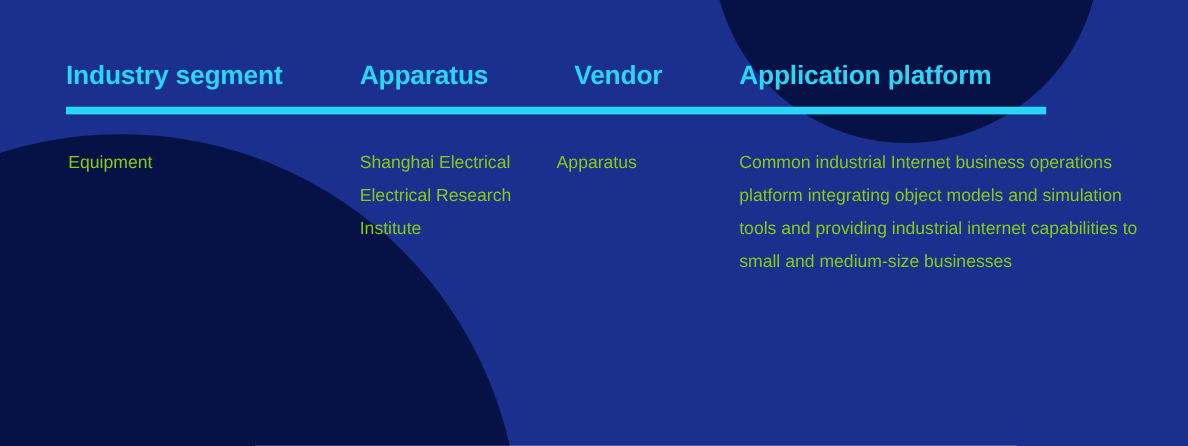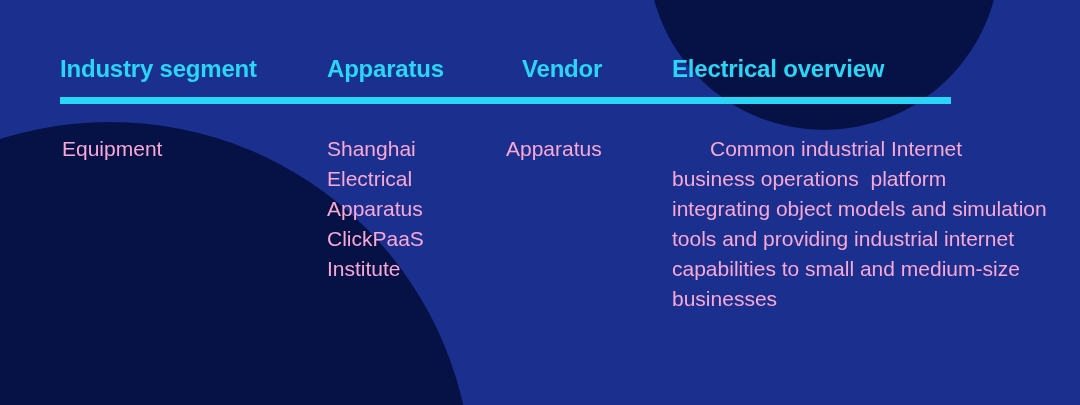--- a/index.html
+++ b/index.html
@@ -84,57 +84,56 @@
 
   .body-row {
     position: absolute;
     left: 60px;
     top: 134px;
     width: 1000px;
   }
   .body-cell {
     position: absolute;
     top: 0;
-    color: #f9a8d4;
-    font-size: 21px;
+    color: #84cc16;
+    font-size: 16px;
     font-weight: 400;
     line-height: 30px;
   }
   .bc-industry { left: 2px;   width: 250px; }
   .bc-customer { left: 267px; width: 160px; }
   .bc-vendor   { left: 446px; width: 160px; }
   .bc-app      { left: 612px; width: 378px; }
 
   .bc-app .para {
     white-space: pre-wrap;
-    margin-left: 38px;
   }
 </style>
 </head>
 <body>
 
 <div id="slide">
 
   <div class="blob" id="blob-top-right"></div>
   <div class="blob" id="blob-bottom-left"></div>
 
   <div id="table">
 
     <div class="header-row">
       <div class="header-cell hc-industry">Industry segment</div>
       <div class="header-cell hc-customer">Apparatus</div>
       <div class="header-cell hc-vendor">Vendor</div>
-      <div class="header-cell hc-app">Electrical overview</div>
+      <div class="header-cell hc-app">Application platform</div>
     </div>
 
     <div id="header-divider"></div>
 
     <div class="body-row">
       <div class="body-cell bc-industry">Equipment</div>
-      <div class="body-cell bc-customer">Shanghai Electrical Apparatus ClickPaaS Institute</div>
+      <div class="body-cell bc-customer">Shanghai Electrical Electrical Research Institute</div>
       <div class="body-cell bc-vendor">Apparatus</div>
       <div class="body-cell bc-app">
         <span class="para">Common industrial Internet business operations  platform integrating object models and simulation tools and providing industrial internet capabilities to small and medium-size businesses</span>
       </div>
     </div>
 
   </div>
 </div>
 
 </body></html>

